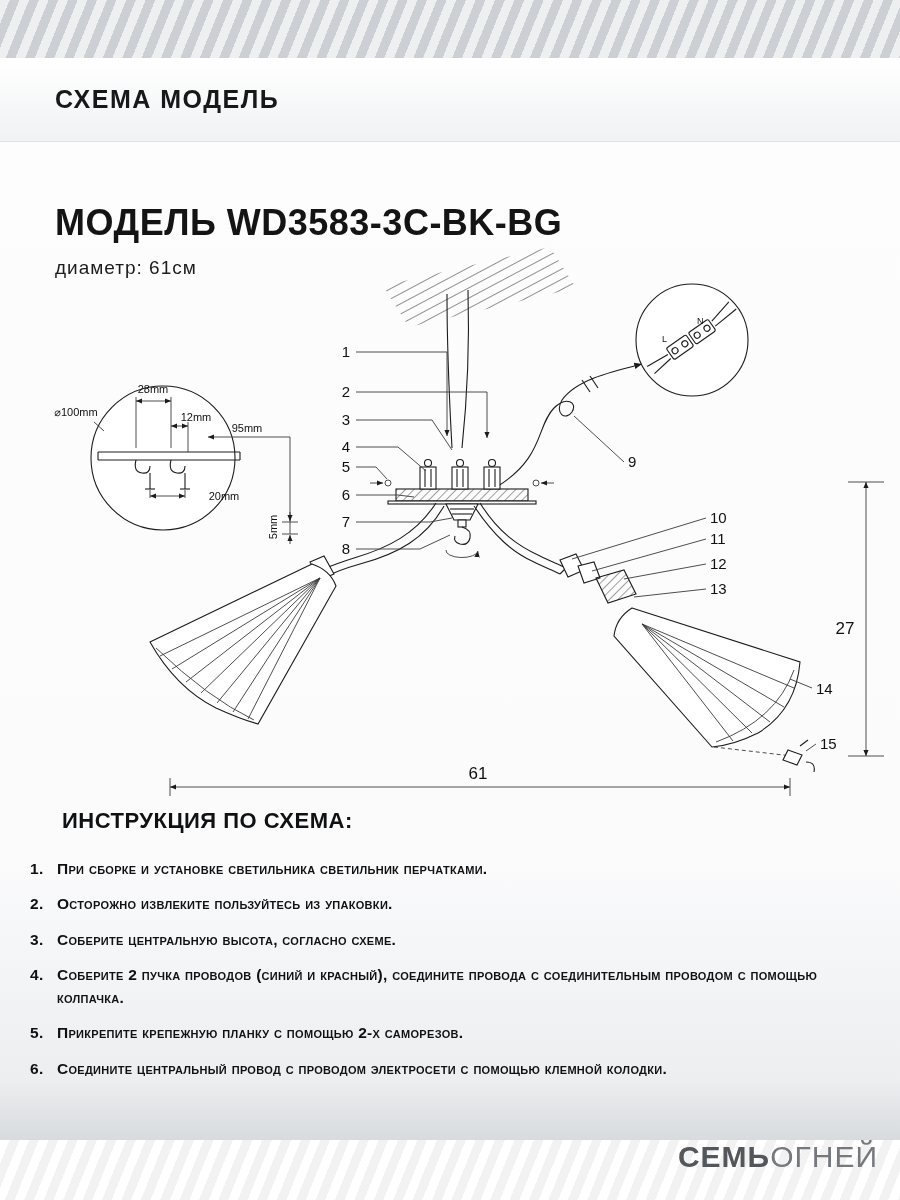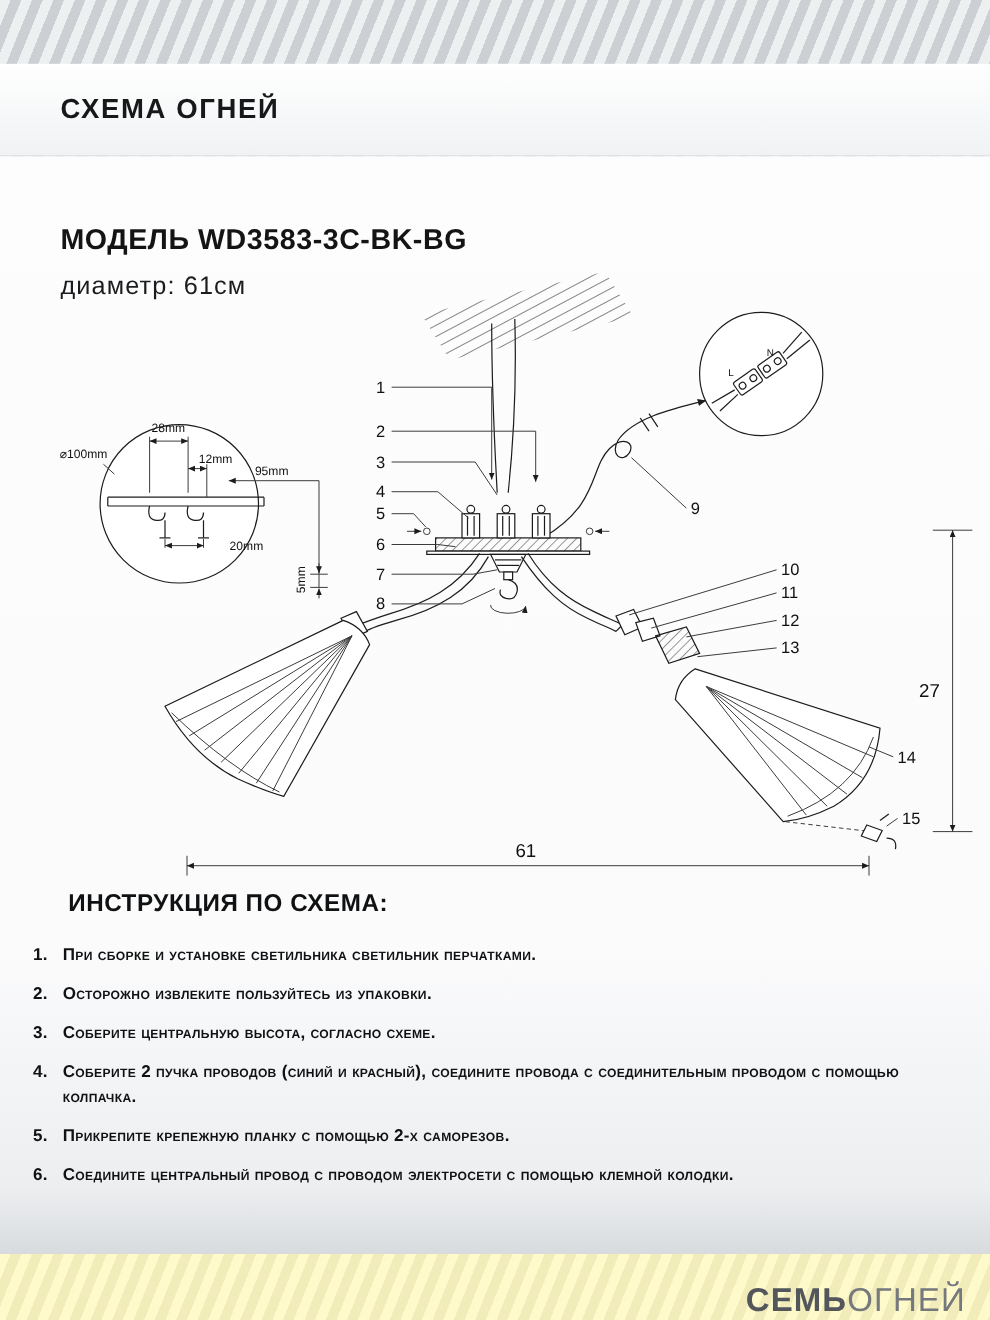--- a/index.html
+++ b/index.html
@@ -16,35 +16,35 @@
     background:linear-gradient(180deg,#ffffff,#f0f2f3);
     border-bottom:1px solid #e0e2e4;
     display:flex; align-items:center; padding-left:55px; box-sizing:border-box;
   }
   .page-title { font-size:25px; font-weight:bold; letter-spacing:1.5px; color:#17181a; }
   .content {
     position:absolute; top:142px; left:0; right:0; height:998px; z-index:1;
     background:linear-gradient(180deg,#fdfdfe 0%, #fbfbfc 72%, #eceef0 94%, #d8dbde 100%);
   }
   .model-block { position:absolute; left:55px; top:60px; color:#141414; }
-  .model-name { font-size:26px; font-weight:bold; letter-spacing:.5px; margin-bottom:10px; }
-  .model-dim  { font-size:23px; letter-spacing:1px; line-height:1.45; color:#1b1c1e; }
+  .model-name { font-size:36px; font-weight:bold; letter-spacing:.5px; margin-bottom:10px; }
+  .model-dim  { font-size:19px; letter-spacing:1px; line-height:1.45; color:#1b1c1e; }
   .diagram-svg { position:absolute; left:0; top:48px; }
 
   .instructions { position:absolute; left:30px; right:28px; top:666px; color:#101112; }
   .instructions-title { font-size:22px; font-weight:bold; letter-spacing:.5px; margin:0 0 24px 32px; }
   .instr-item { display:flex; margin-bottom:13px; font-size:15.5px; font-weight:bold;
                 font-variant:small-caps; letter-spacing:.3px; line-height:1.45; }
   .instr-num { flex:0 0 27px; }
   .instr-text { flex:1; }
 
   .footer-band {
     position:absolute; bottom:0; left:0; right:0; height:60px; z-index:3;
-    background:#fef9c3;
-    display:flex; align-items:flex-end; justify-content:flex-end;
+    background:#ffffff;
+    display:flex; align-items:flex-start; justify-content:flex-end;
     padding-right:22px; box-sizing:border-box;
   }
   .footer-band::before {
     content:""; position:absolute; inset:0;
     background:repeating-linear-gradient(112deg, rgba(255,255,255,.12) 0 9px, rgba(0,0,0,.05) 9px 18px);
   }
   .brand { position:relative; font-size:30px; letter-spacing:1px; }
   .brand-bold  { font-weight:bold; color:#53575c; }
   .brand-light { font-weight:normal; color:#75797e; }
 
@@ -58,21 +58,21 @@
   .dim  { font-size:11px; }
   .dimbig { font-size:17px; }
   .term { font-size:9px; }
 </style>
 </head>
 <body>
 
 <div class="page">
 
   <div class="header-band">
-    <div class="page-title">СХЕМА ОГНЕЙ</div>
+    <div class="page-title">СХЕМА МОДЕЛЬ</div>
   </div>
 
   <div class="content">
 
     <div class="model-block">
       <div class="model-name">МОДЕЛЬ WD3583-3C-BK-BG</div>
       <div class="model-dim">диаметр: 61см</div>
     </div>
 
     <svg class="diagram-svg" width="900" height="620" viewBox="0 0 900 620">

